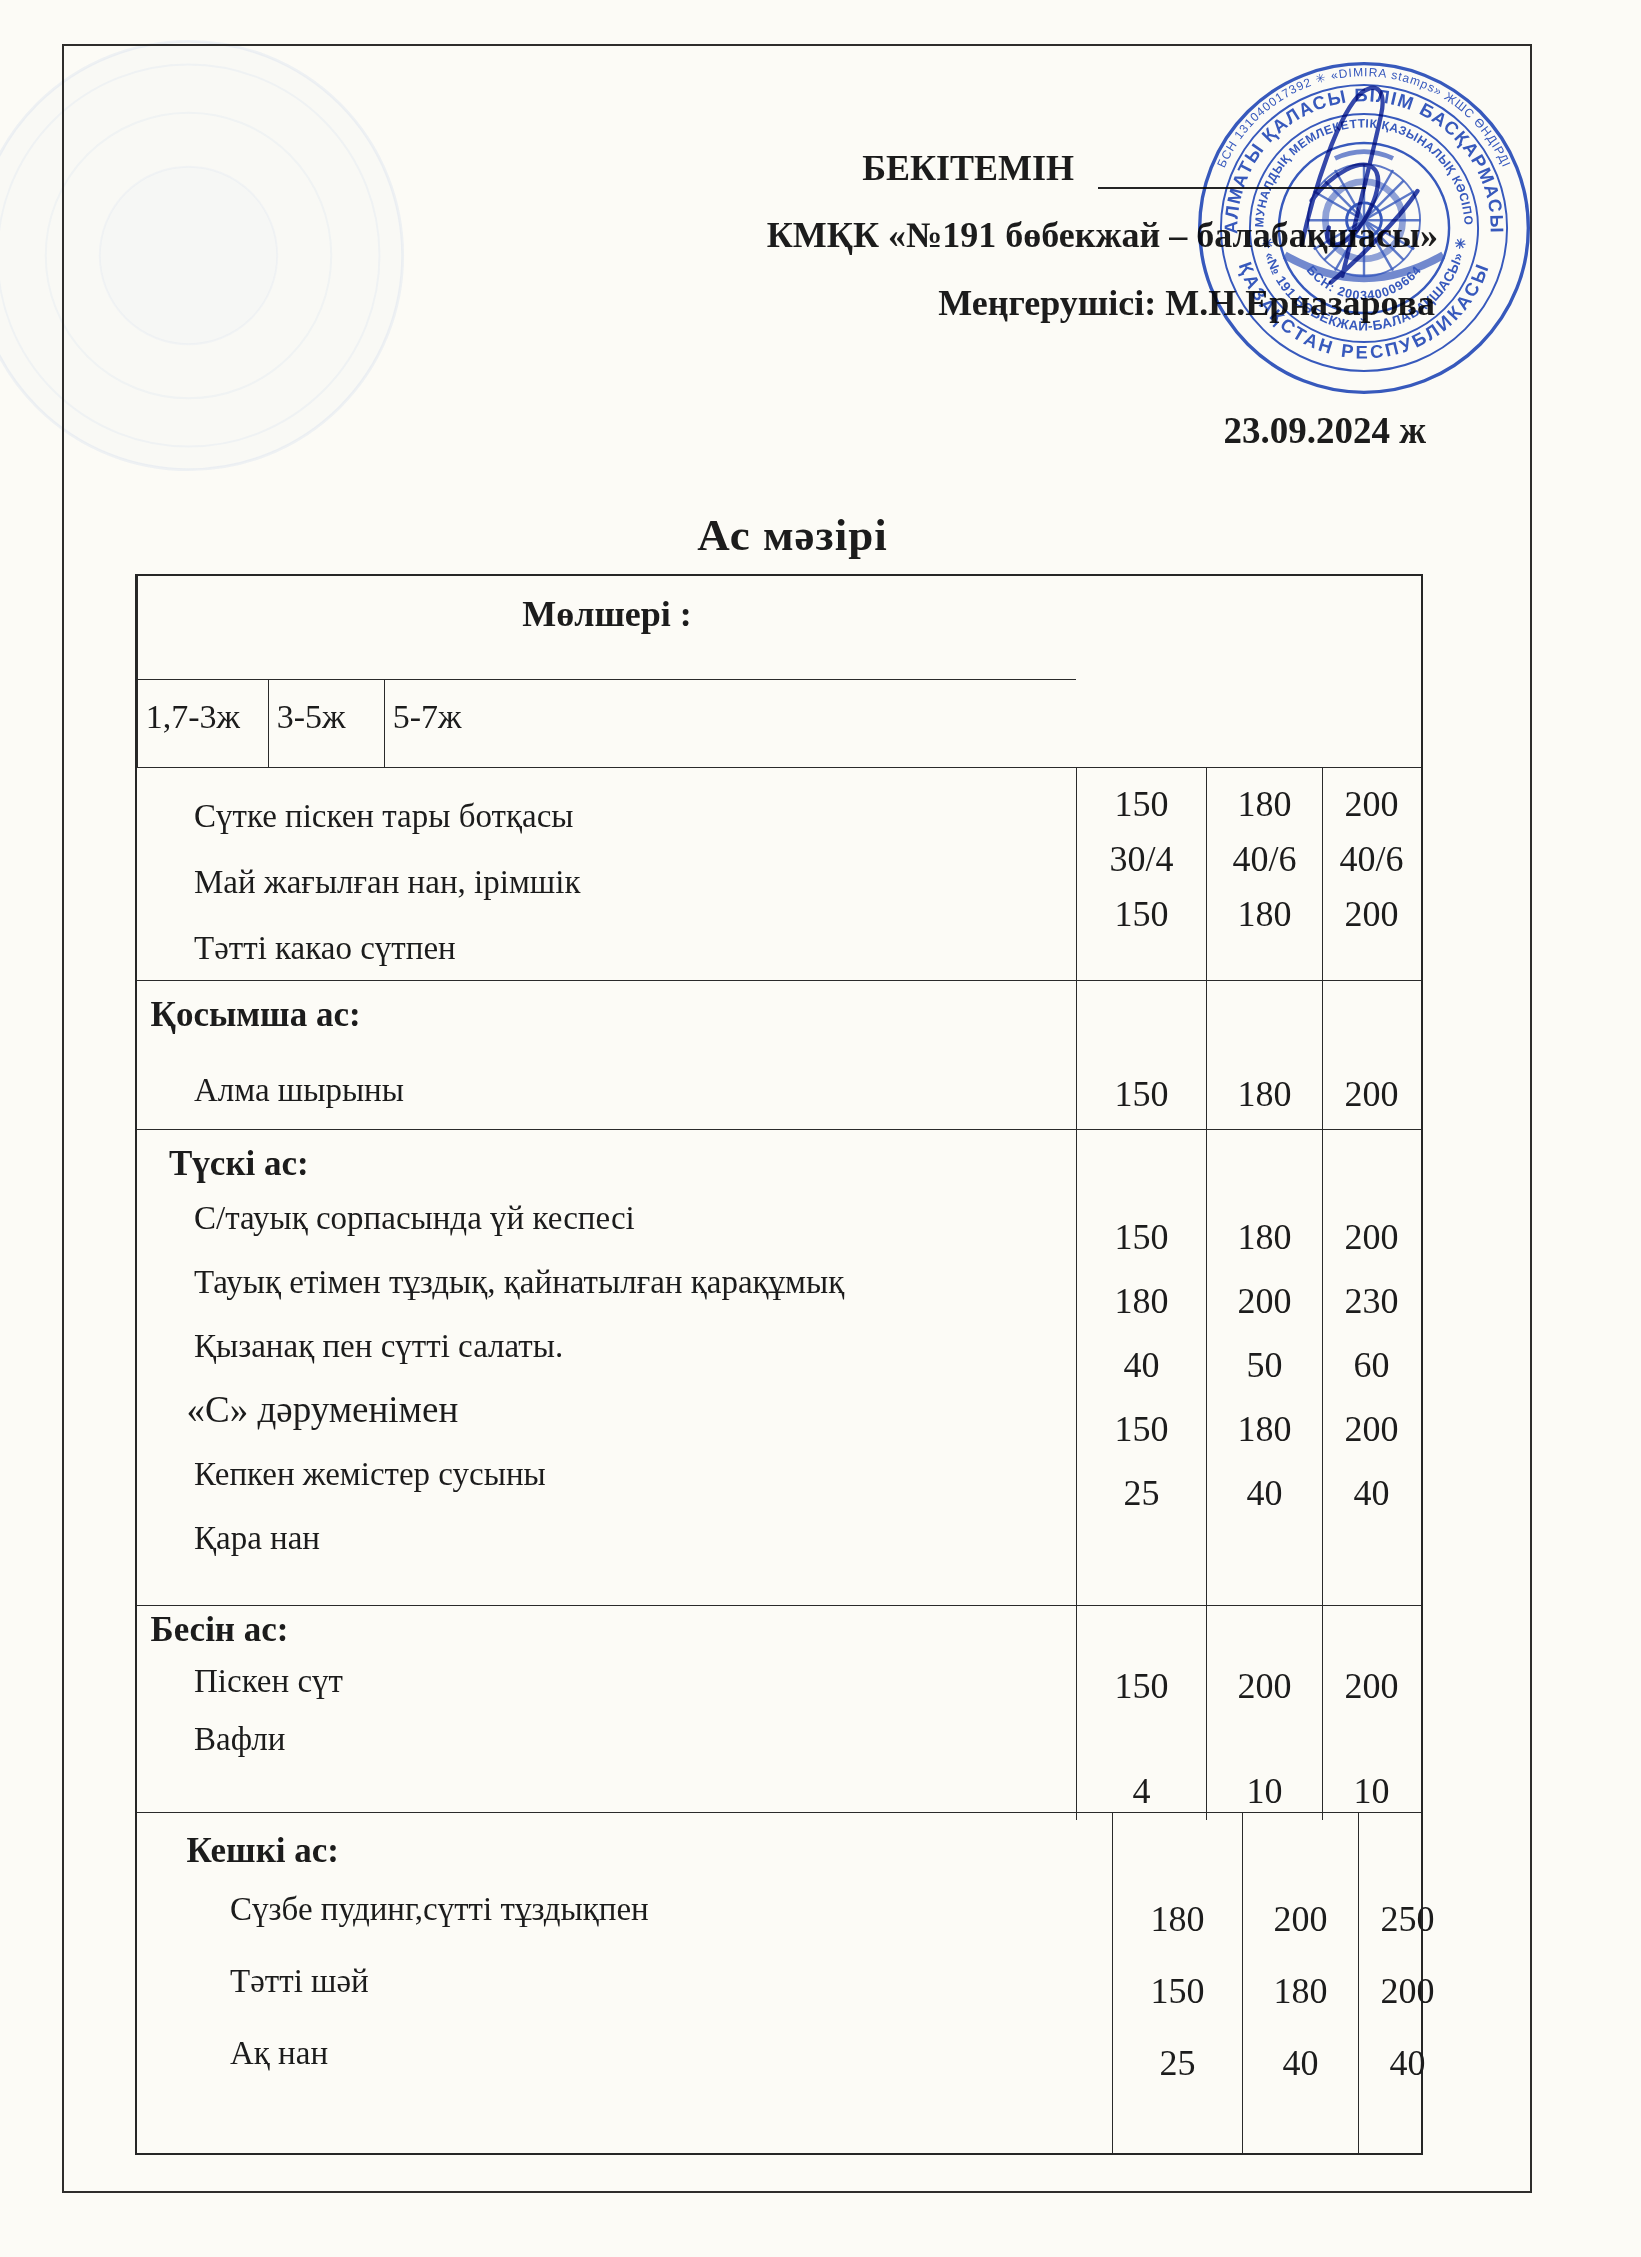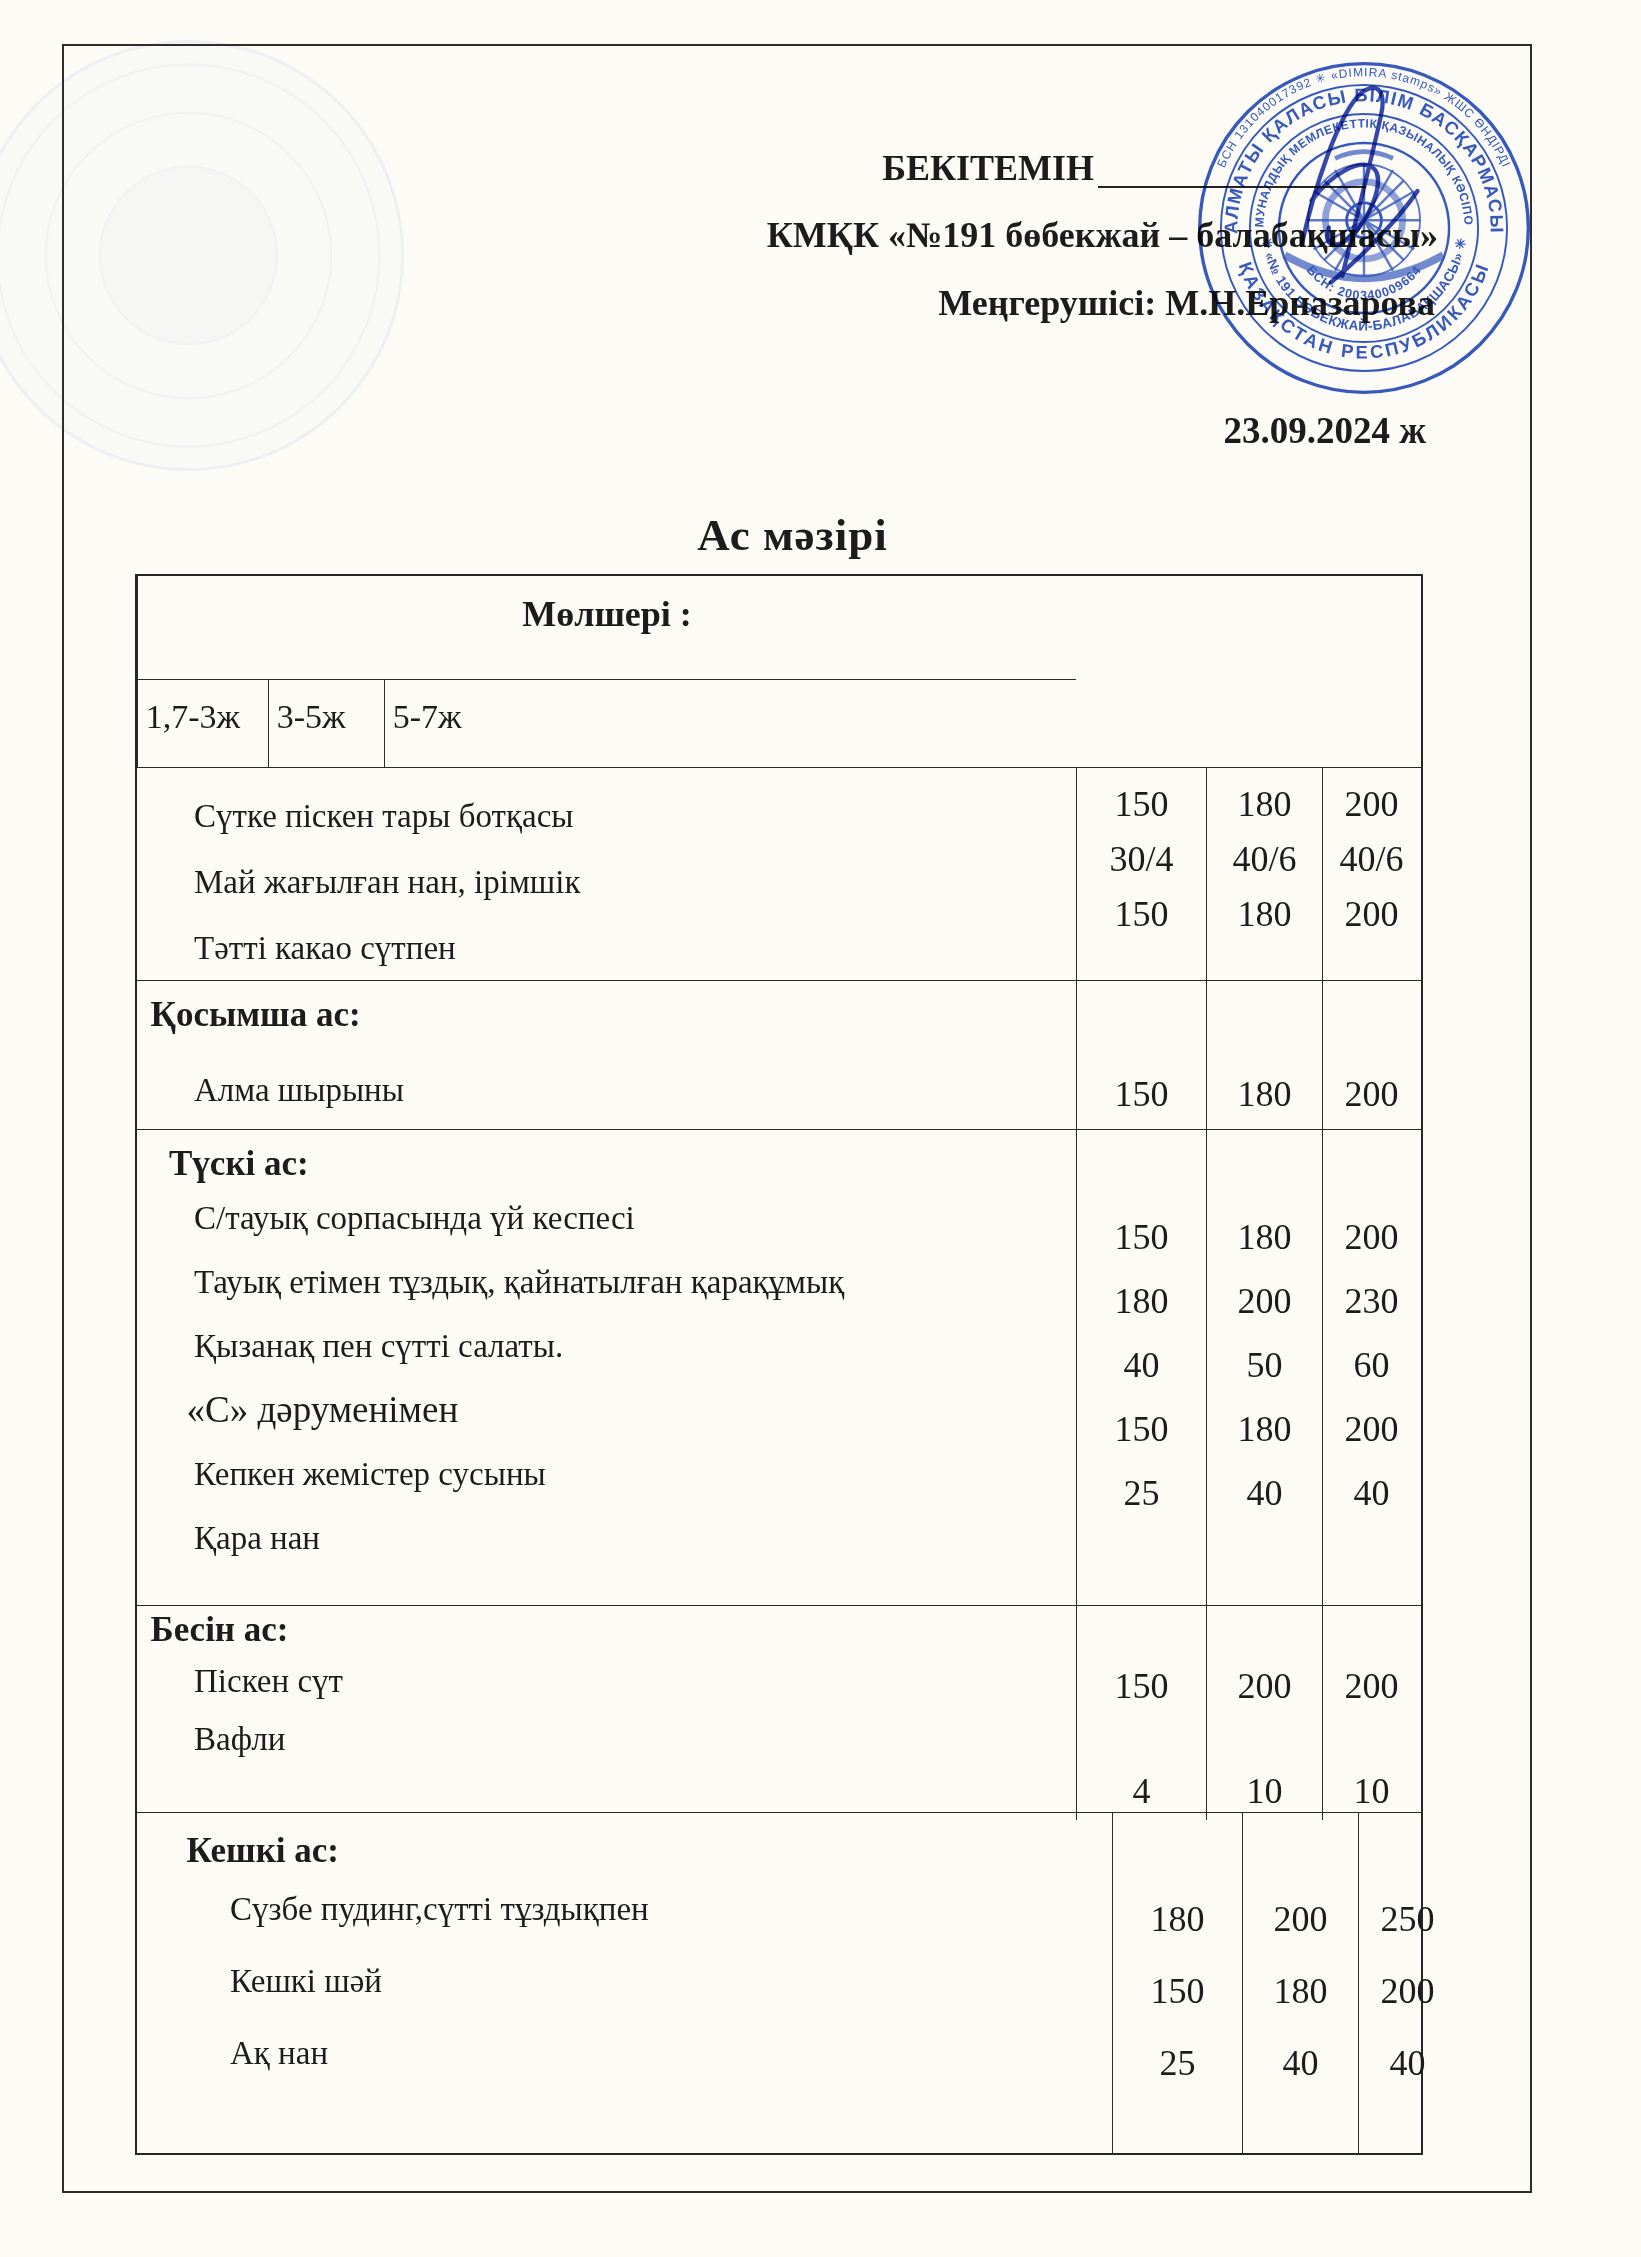--- a/index.html
+++ b/index.html
@@ -10,21 +10,21 @@
     color:#1c1c1c;overflow:hidden;
   }
   .page-frame{
     position:absolute;left:62px;top:44px;width:1466px;height:2145px;
     border:2.9px solid #2e2d2b;
   }
   
   .ghost-stamp{position:absolute;left:-43px;top:24px;opacity:.9;}
   
   .hline{position:absolute;font-weight:bold;white-space:nowrap;}
-  .approve-row{top:147px;right:275px;font-size:36px;display:flex;align-items:flex-start;}
+  .approve-row{top:147px;right:275px;font-size:36px;display:flex;align-items:center;gap:20px;}
   .sig-line{display:inline-block;width:268px;border-bottom:2.9px solid #242424;margin-left:3.9px;height:39px;}
   .org-row{top:214px;right:203px;font-size:36px;}
   .mgr-row{top:282px;right:206px;font-size:36px;}
   .date-row{top:409px;right:215px;font-size:37px;}
   .doc-title{position:absolute;left:0;top:489px;width:1585px;text-align:center;
     font-size:45px;font-weight:bold;letter-spacing:1px;margin-top:20px;}
   
   .stamp{position:absolute;left:1190px;top:54px;mix-blend-mode:multiply;opacity:.94;}
   .signature{position:absolute;left:1273px;top:75px;mix-blend-mode:multiply;}
   
@@ -267,21 +267,21 @@
     <div class="vals">
       <div class="val">200</div>
       <div class="val">10</div>
     </div>
   </div>
 
   <div class="trow row-dinner">
     <div class="dishes">
       <div class="sec-title">Кешкі ас:</div>
       <div class="dish">Сүзбе  пудинг,сүтті тұздықпен</div>
-      <div class="dish">Кешкі  шәй</div>
+      <div class="dish">Тәтті  шәй</div>
       <div class="dish">Ақ нан</div>
     </div>
     <div class="vals">
       <div class="val">180</div>
       <div class="val">150</div>
       <div class="val">25</div>
     </div>
     <div class="vals">
       <div class="val">200</div>
       <div class="val">180</div>

